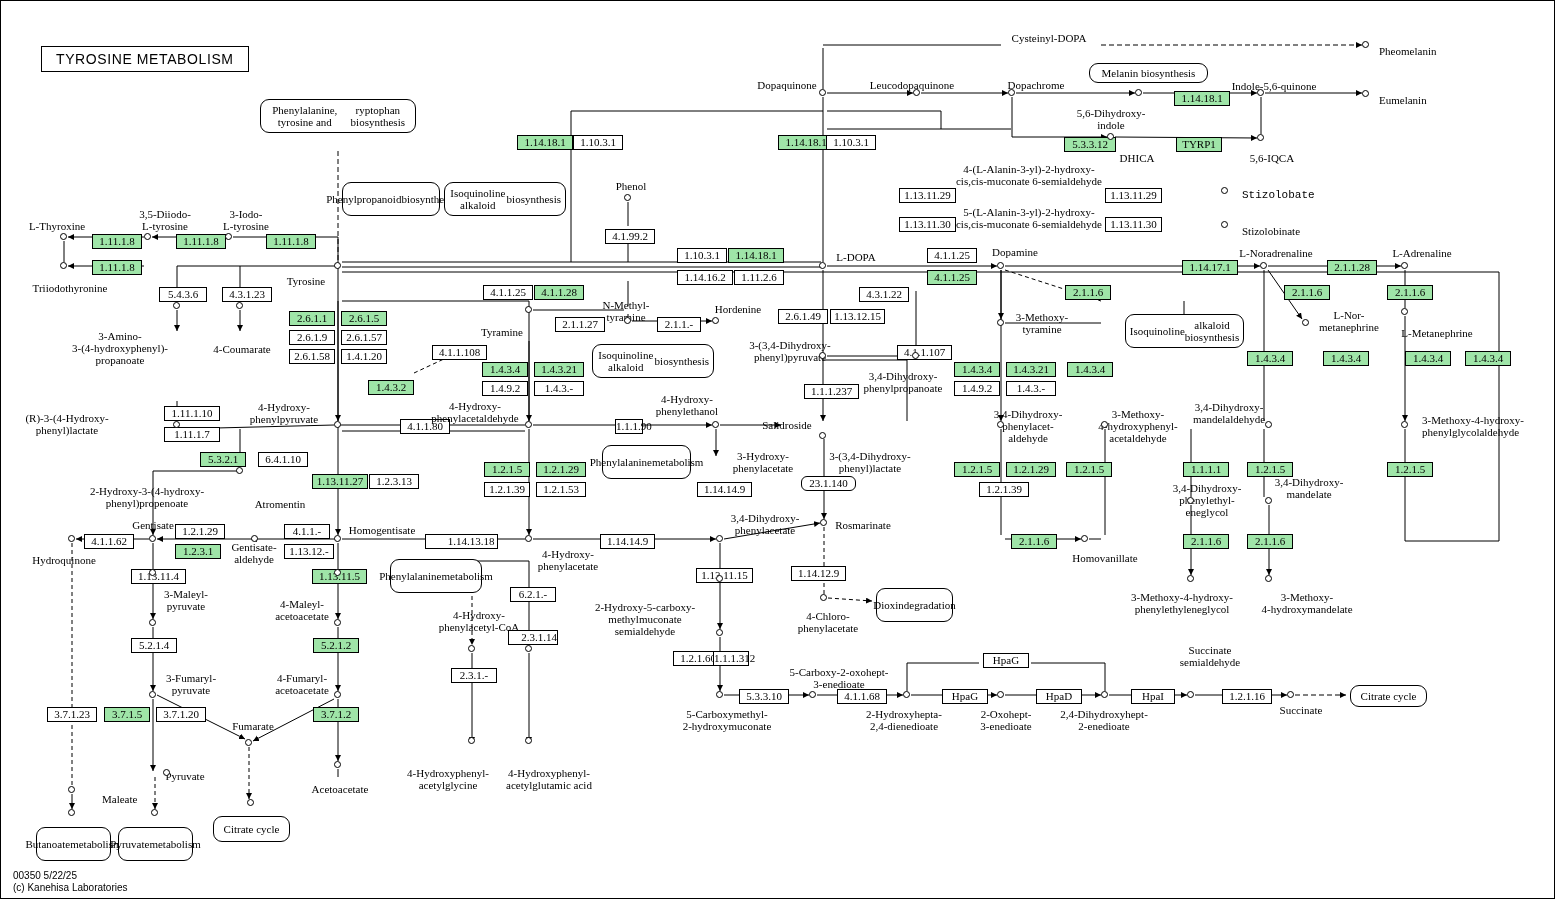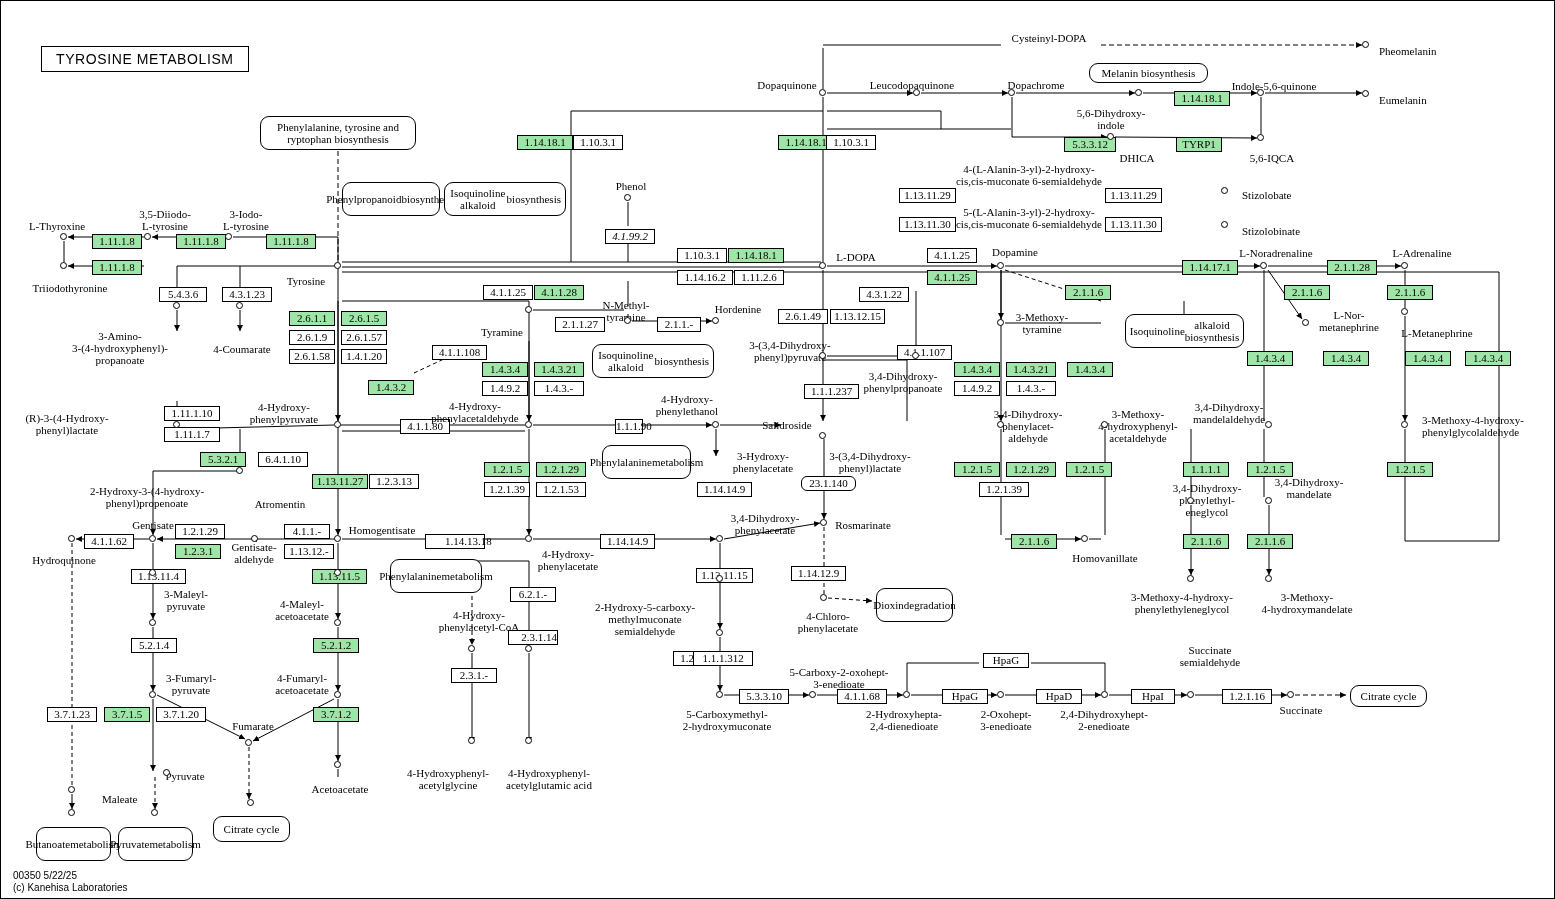--- a/index.html
+++ b/index.html
@@ -162,21 +162,21 @@
       <line x1="822" y1="359" x2="906" y2="359"></line>
       <line x1="915" y1="351" x2="915" y2="290"></line>
       <line x1="826" y1="355" x2="911" y2="355"></line>
       <line x1="1000" y1="424" x2="1000" y2="424"></line>
     </g>
   </svg>
 
   <div class="title">TYROSINE METABOLISM</div>
 
   <div id="maps">
-      <div class="rr" style="left: 259px; top: 115px; width: 156px; height: 34px; flex-direction: column;">
+      <div class="rr" style="left: 259px; top: 98px; width: 156px; height: 34px;">
         <div>Phenylalanine, tyrosine and</div>
         <div>ryptophan biosynthesis</div>
       </div>
       <div class="rr" style="left: 341px; top: 181px; width: 98px; height: 34px;">
         <div>Phenylpropanoid</div>
         <div>biosynthesis</div>
       </div>
       <div class="rr" style="left: 443px; top: 181px; width: 122px; height: 34px;">
         <div>Isoquinoline alkaloid</div>
         <div>biosynthesis</div>
@@ -228,21 +228,21 @@
       <div class="ec" style="left: 1063px; top: 136px; width: 52px;">5.3.3.12</div>
       <div class="ec" style="left: 1175px; top: 136px; width: 46px;">TYRP1</div>
       <div class="ec w" style="left: 898px; top: 187px; width: 57px;">1.13.11.29</div>
       <div class="ec w" style="left: 1104px; top: 187px; width: 57px;">1.13.11.29</div>
       <div class="ec w" style="left: 898px; top: 216px; width: 57px;">1.13.11.30</div>
       <div class="ec w" style="left: 1104px; top: 216px; width: 57px;">1.13.11.30</div>
       <div class="ec" style="left: 91px; top: 233px; width: 50px;">1.11.1.8</div>
       <div class="ec" style="left: 175px; top: 233px; width: 50px;">1.11.1.8</div>
       <div class="ec" style="left: 265px; top: 233px; width: 50px;">1.11.1.8</div>
       <div class="ec" style="left: 91px; top: 259px; width: 50px;">1.11.1.8</div>
-      <div class="ec w" style="left: 604px; top: 228px; width: 50px; font-style: italic;">4.1.99.2</div>
+      <div class="ec w" style="left: 604px; top: 228px; width: 50px;">4.1.99.2</div>
       <div class="ec w" style="left: 676px; top: 247px; width: 50px;">1.10.3.1</div>
       <div class="ec" style="left: 727px; top: 247px; width: 56px;">1.14.18.1</div>
       <div class="ec w" style="left: 676px; top: 269px; width: 56px;">1.14.16.2</div>
       <div class="ec w" style="left: 733px; top: 269px; width: 50px;">1.11.2.6</div>
       <div class="ec" style="left: 926px; top: 269px; width: 50px;">4.1.1.25</div>
       <div class="ec w" style="left: 926px; top: 247px; width: 50px;">4.1.1.25</div>
       <div class="ec" style="left: 1181px; top: 259px; width: 56px;">1.14.17.1</div>
       <div class="ec" style="left: 1326px; top: 259px; width: 50px;">2.1.1.28</div>
       <div class="ec w" style="left: 158px; top: 286px; width: 48px;">5.4.3.6</div>
       <div class="ec w" style="left: 221px; top: 286px; width: 50px;">4.3.1.23</div>
@@ -301,31 +301,31 @@
       <div class="ec w" style="left: 800px; top: 475px; width: 55px; border-radius: 6px;">23.1.140</div>
       <div class="ec w" style="left: 696px; top: 481px; width: 55px;">1.14.14.9</div>
       <div class="ec w" style="left: 599px; top: 533px; width: 55px;">1.14.14.9</div>
       <div class="ec w" style="left: 174px; top: 523px; width: 50px;">1.2.1.29</div>
       <div class="ec w" style="left: 283px; top: 523px; width: 46px;">4.1.1.-</div>
       <div class="ec" style="left: 174px; top: 543px; width: 46px;">1.2.3.1</div>
       <div class="ec w" style="left: 283px; top: 543px; width: 50px;">1.13.12.-</div>
       <div class="ec w" style="left: 83px; top: 533px; width: 50px;">4.1.1.62</div>
       <div class="ec w" style="left: 130px; top: 568px; width: 55px;">1.13.11.4</div>
       <div class="ec" style="left: 311px; top: 568px; width: 55px;">1.13.11.5</div>
-      <div class="ec w" style="left: 424px; top: 533px; width: 60px; padding-left: 19px;">1.14.13.18</div>
+      <div class="ec w" style="left: 424px; top: 533px; width: 73px; padding-left: 19px;">1.14.13.18</div>
       <div class="ec" style="left: 1010px; top: 533px; width: 46px;">2.1.1.6</div>
       <div class="ec" style="left: 1182px; top: 533px; width: 46px;">2.1.1.6</div>
       <div class="ec" style="left: 1246px; top: 533px; width: 46px;">2.1.1.6</div>
       <div class="ec w" style="left: 695px; top: 567px; width: 57px;">1.13.11.15</div>
       <div class="ec w" style="left: 790px; top: 565px; width: 55px;">1.14.12.9</div>
       <div class="ec w" style="left: 509px; top: 586px; width: 46px;">6.2.1.-</div>
       <div class="ec w" style="left: 130px; top: 637px; width: 46px;">5.2.1.4</div>
       <div class="ec" style="left: 312px; top: 637px; width: 46px;">5.2.1.2</div>
       <div class="ec w" style="left: 672px; top: 650px; width: 50px;">1.2.1.60</div>
-      <div class="ec w" style="left: 692px; top: 650px; width: 60px;">1.1.1.312</div>
+      <div class="ec w" style="left: 712px; top: 650px; width: 36px;">1.1.1.312</div>
       <div class="ec w" style="left: 450px; top: 667px; width: 46px;">2.3.1.-</div>
       <div class="ec w" style="left: 507px; top: 629px; width: 50px; text-align: right;">2.3.1.14</div>
       <div class="ec w" style="left: 982px; top: 652px; width: 46px;">HpaG</div>
       <div class="ec w" style="left: 738px; top: 688px; width: 50px;">5.3.3.10</div>
       <div class="ec w" style="left: 836px; top: 688px; width: 50px;">4.1.1.68</div>
       <div class="ec w" style="left: 941px; top: 688px; width: 46px;">HpaG</div>
       <div class="ec w" style="left: 1035px; top: 688px; width: 46px;">HpaD</div>
       <div class="ec w" style="left: 1130px; top: 688px; width: 44px;">HpaI</div>
       <div class="ec w" style="left: 1221px; top: 688px; width: 50px;">1.2.1.16</div>
       <div class="ec w" style="left: 46px; top: 706px; width: 50px;">3.7.1.23</div>
@@ -366,21 +366,21 @@
         <div>5,6-IQCA</div>
       </div>
       <div class="lbl c" style="left: 1028px; top: 162px;">
         <div>4-(L-Alanin-3-yl)-2-hydroxy-</div>
         <div>cis,cis-muconate 6-semialdehyde</div>
       </div>
       <div class="lbl c" style="left: 1028px; top: 205px;">
         <div>5-(L-Alanin-3-yl)-2-hydroxy-</div>
         <div>cis,cis-muconate 6-semialdehyde</div>
       </div>
-      <div class="lbl" style="left: 1241px; top: 188px;">
+      <div class="lbl" style="left: 1241px; top: 188px; font-family: Liberation Mono, monospace;">
         <div>Stizolobate</div>
       </div>
       <div class="lbl" style="left: 1241px; top: 224px;">
         <div>Stizolobinate</div>
       </div>
       <div class="lbl c" style="left: 630px; top: 179px;">
         <div>Phenol</div>
       </div>
       <div class="lbl c" style="left: 56px; top: 219px;">
         <div>L-Thyroxine</div>

